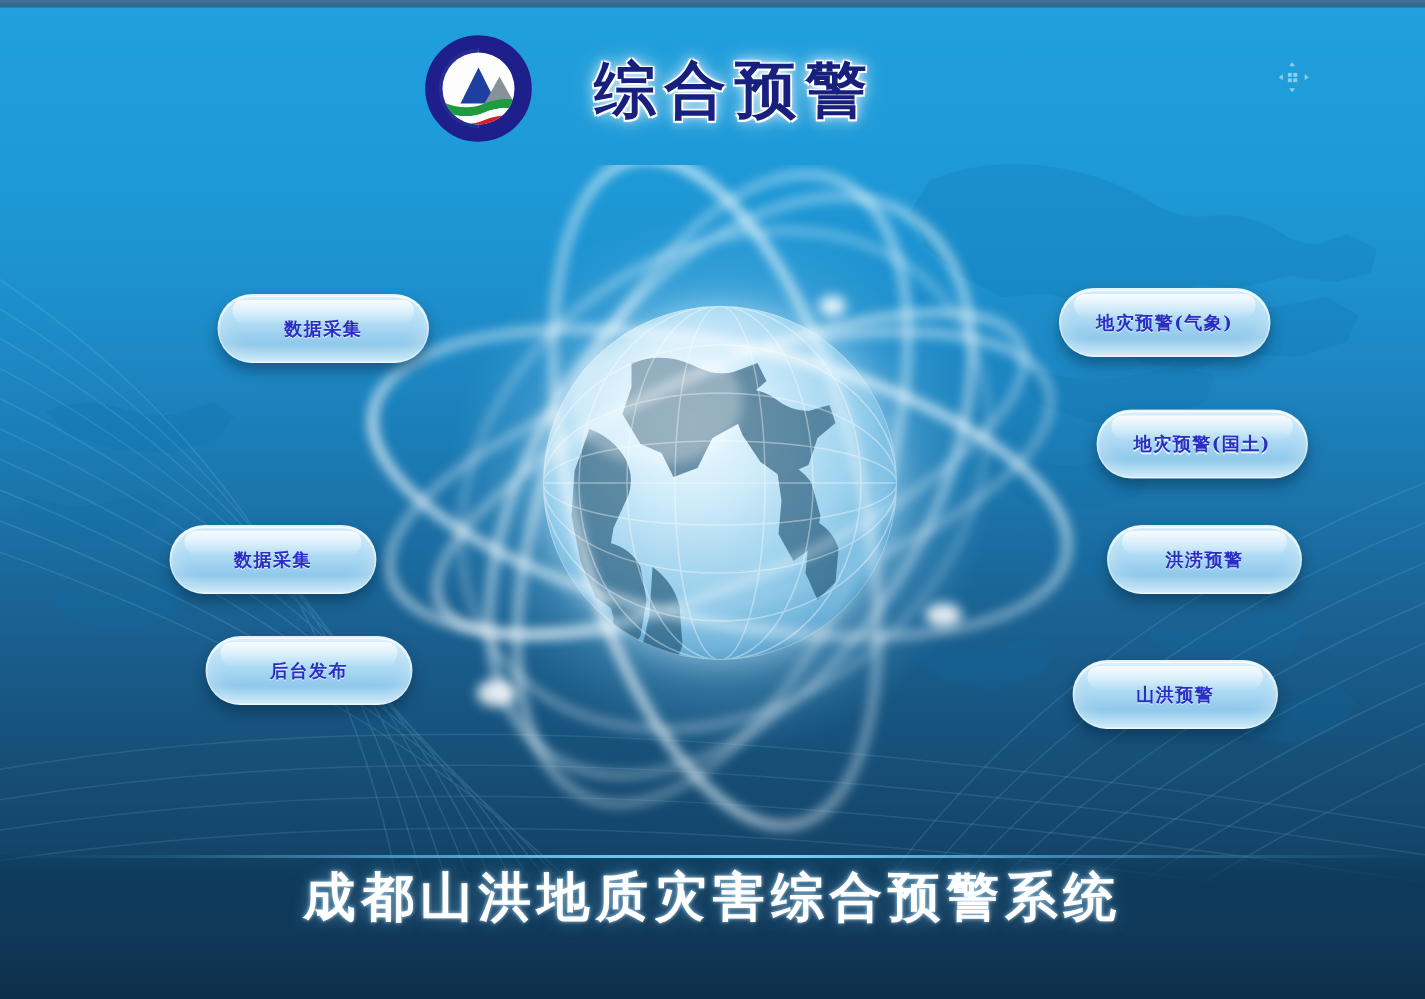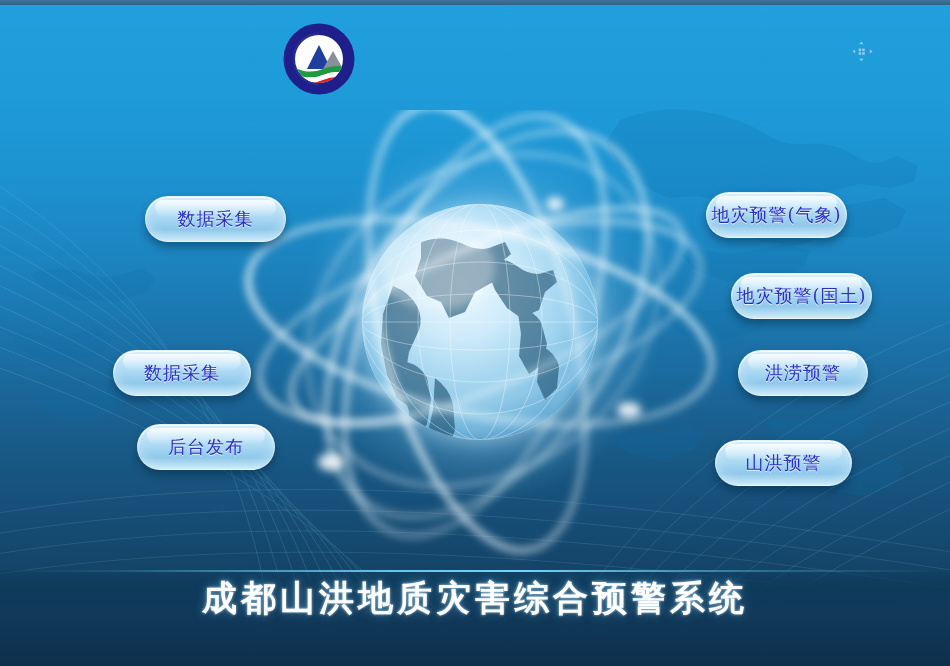--- a/index.html
+++ b/index.html
@@ -140,21 +140,21 @@
   .menu-btn::before{
     content:"";
     position:absolute;left:9px;right:9px;top:3px;height:17px;
     border-radius:12px 12px 18px 18px;
     background:linear-gradient(180deg,rgba(255,255,255,.80),rgba(255,255,255,0));
     pointer-events:none;
   }
   .menu-btn span{
     position:relative;
     font-family:"DejaVu Serif","Liberation Serif",serif;
-    font-size:18px;font-weight:normal;letter-spacing:1px;
+    font-size:12px;font-weight:bold;letter-spacing:1px;
     color:#2a2fc4;
     text-shadow:0 1px 0 rgba(255,255,255,.75);
     white-space:nowrap;
   }
 
   
   #btn-l0{left:145px;top:196px;width:141px;}
   #btn-l1{left:113px;top:273px;width:138px;}
   #btn-l2{left:113px;top:350px;width:138px;}
   #btn-l3{left:137px;top:424px;width:138px;}
@@ -333,20 +333,21 @@
         <circle cx="36" cy="36" r="24" fill="#fdfdfd"></circle>
         <g clip-path="url(#clipInner)">
           <path d="M24 46 L36 22 L48 46 Z" fill="#1f3fa0"></path>
           <path d="M40 46 L50 28 L60 46 Z" fill="#8a9099"></path>
           <path d="M10 44 q16 8 30 2 14-6 30 0 l0 6 q-16-6-30 0 -14 6-30-2 z" fill="#1f9b3f"></path>
           <path d="M10 50 q16 8 30 2 14-6 30 0 l0 5 q-16-6-30 0 -14 6-30-2 z" fill="#ffffff"></path>
           <path d="M10 55 q16 8 30 2 14-6 30 0 l0 6 q-16-6-30 0 -14 6-30-2 z" fill="#cf2027"></path>
         </g>
       </svg>
     </div>
+    <div id="header-title">综合预警</div>
     <div id="fullscreen-icon">
       <svg viewBox="0 0 21 21" width="21" height="21">
         <g fill="#e8f6ff">
           <path d="M9.4 0.5 L7.4 3.2 L11.4 3.2 L9.4 0.5 Z"></path>
           <path d="M9.4 20.5 L7.4 17.8 L11.4 17.8 L9.4 20.5 Z"></path>
           <path d="M0.5 10.5 L3.2 8.5 L3.2 12.5 L0.5 10.5 Z"></path>
           <path d="M20.5 10.5 L17.8 8.5 L17.8 12.5 L20.5 10.5 Z"></path>
           <rect x="6.6" y="7.6" width="2.6" height="2.6"></rect>
           <rect x="10.2" y="7.6" width="2.6" height="2.6"></rect>
           <rect x="6.6" y="11.2" width="2.6" height="2.6"></rect>

